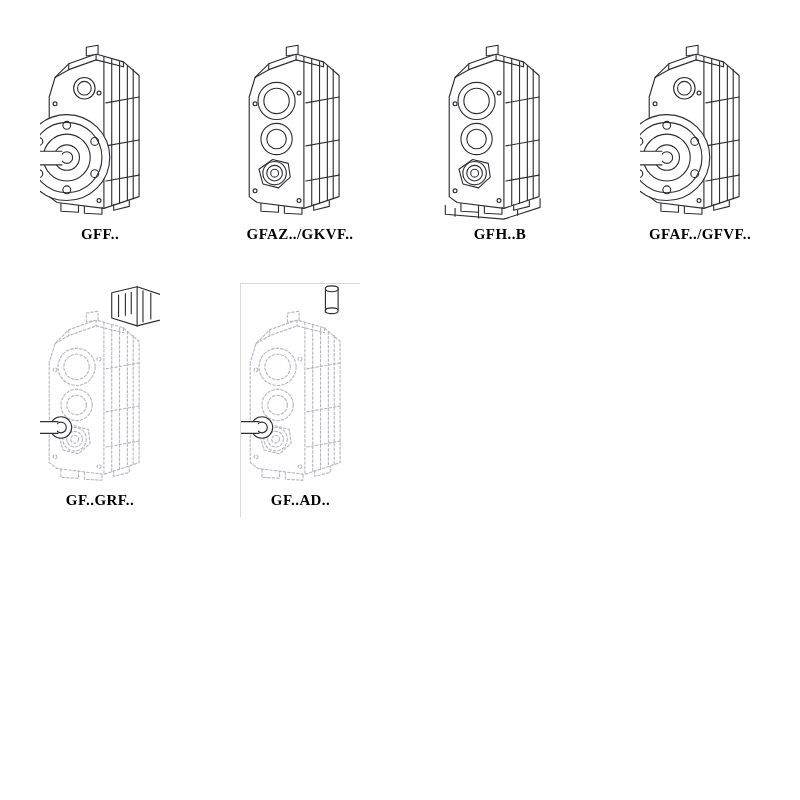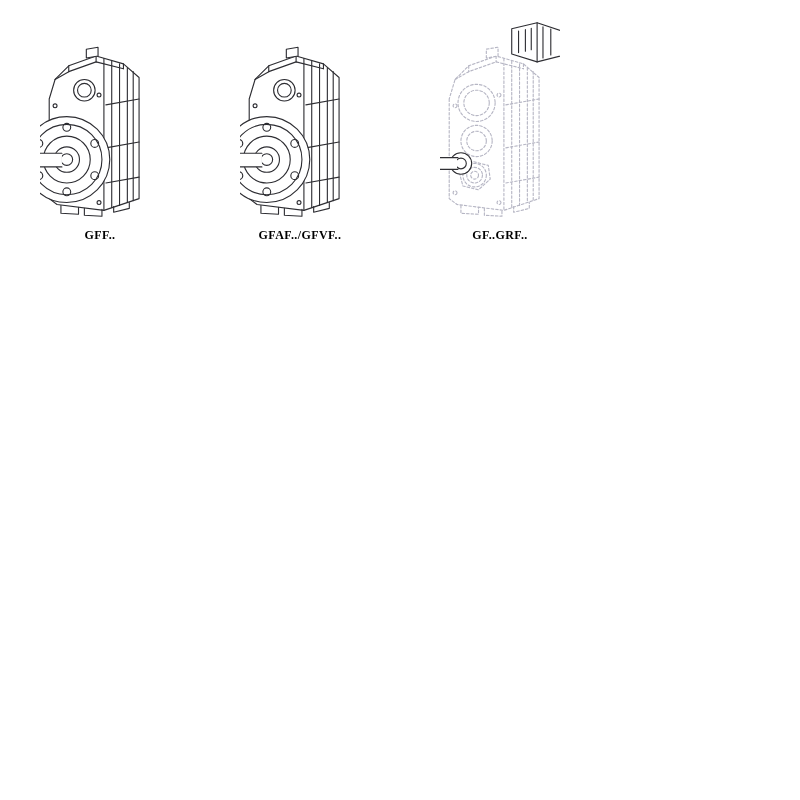--- a/index.html
+++ b/index.html
@@ -13,21 +13,21 @@
     padding:4px 2px 8px;box-sizing:border-box;overflow:hidden;
   }
   .cell--framed{border-left:1px solid #d9d9df;border-top:1px solid #d9d9df;}
   .drawing{
     width:168px;height:210px;flex:0 0 auto;
     stroke:var(--ink,#2e2e33);fill:none;stroke-width:1.15;
     stroke-linejoin:round;stroke-linecap:round;
   }
   use.ghost{stroke:var(--ghost,#b6b6c4);stroke-dasharray:2.6 2;}
   .label{
-    margin-top:3px;font-weight:bold;font-size:12px;letter-spacing:.4px;
+    margin-top:3px;font-weight:bold;font-size:15px;letter-spacing:.4px;
     color:var(--label,#000);white-space:nowrap;
   }
   .cell:nth-child(11) .label,.cell:nth-child(12) .label{font-size:16px;}
 </style>
 </head>
 <body>
 
 <svg width="0" height="0" style="position:absolute" aria-hidden="true">
   <defs>
     <symbol id="gb-body" viewBox="0 0 160 215">
@@ -139,24 +139,39 @@
 
   <figure class="cell">
     <svg class="drawing" viewBox="0 0 160 215">
       <use href="#gb-body"></use>
       <use href="#gb-flange"></use>
       <use href="#gb-shaft-left"></use>
     </svg>
     <figcaption class="label">GFF..</figcaption>
   </figure>
 
-
-
-
-
+  <figure class="cell">
+    <svg class="drawing" viewBox="0 0 160 215">
+      <use href="#gb-body"></use>
+      <use href="#gb-bores"></use>
+    </svg>
+    <figcaption class="label">GFAZ../GKVF..</figcaption>
+  </figure>
+
+
+
+
+  <figure class="cell">
+    <svg class="drawing" viewBox="0 0 160 215">
+      <use href="#gb-body"></use>
+      <use href="#gb-bores"></use>
+      <use href="#gb-base"></use>
+    </svg>
+    <figcaption class="label">GFH..B</figcaption>
+  </figure>
 
 
 
   <figure class="cell">
     <svg class="drawing" viewBox="0 0 160 215">
       <use href="#gb-body"></use>
       <use href="#gb-flange"></use>
       <use href="#gb-shaft-left"></use>
     </svg>
     <figcaption class="label">GFAF../GFVF..</figcaption>
@@ -166,14 +181,23 @@
   <figure class="cell">
     <svg class="drawing" viewBox="0 0 160 215">
       <use href="#gb-body" class="ghost"></use>
       <use href="#gb-bores" class="ghost"></use>
       <use href="#gb-inbox"></use>
       <use href="#gb-hubshaft"></use>
     </svg>
     <figcaption class="label">GF..GRF..</figcaption>
   </figure>
 
+  <figure class="cell cell--framed">
+    <svg class="drawing" viewBox="0 0 160 215">
+      <use href="#gb-body" class="ghost"></use>
+      <use href="#gb-bores" class="ghost"></use>
+      <use href="#gb-topshaft"></use>
+      <use href="#gb-hubshaft"></use>
+    </svg>
+    <figcaption class="label">GF..AD..</figcaption>
+  </figure>
 
 </div>
 
 </body></html>

